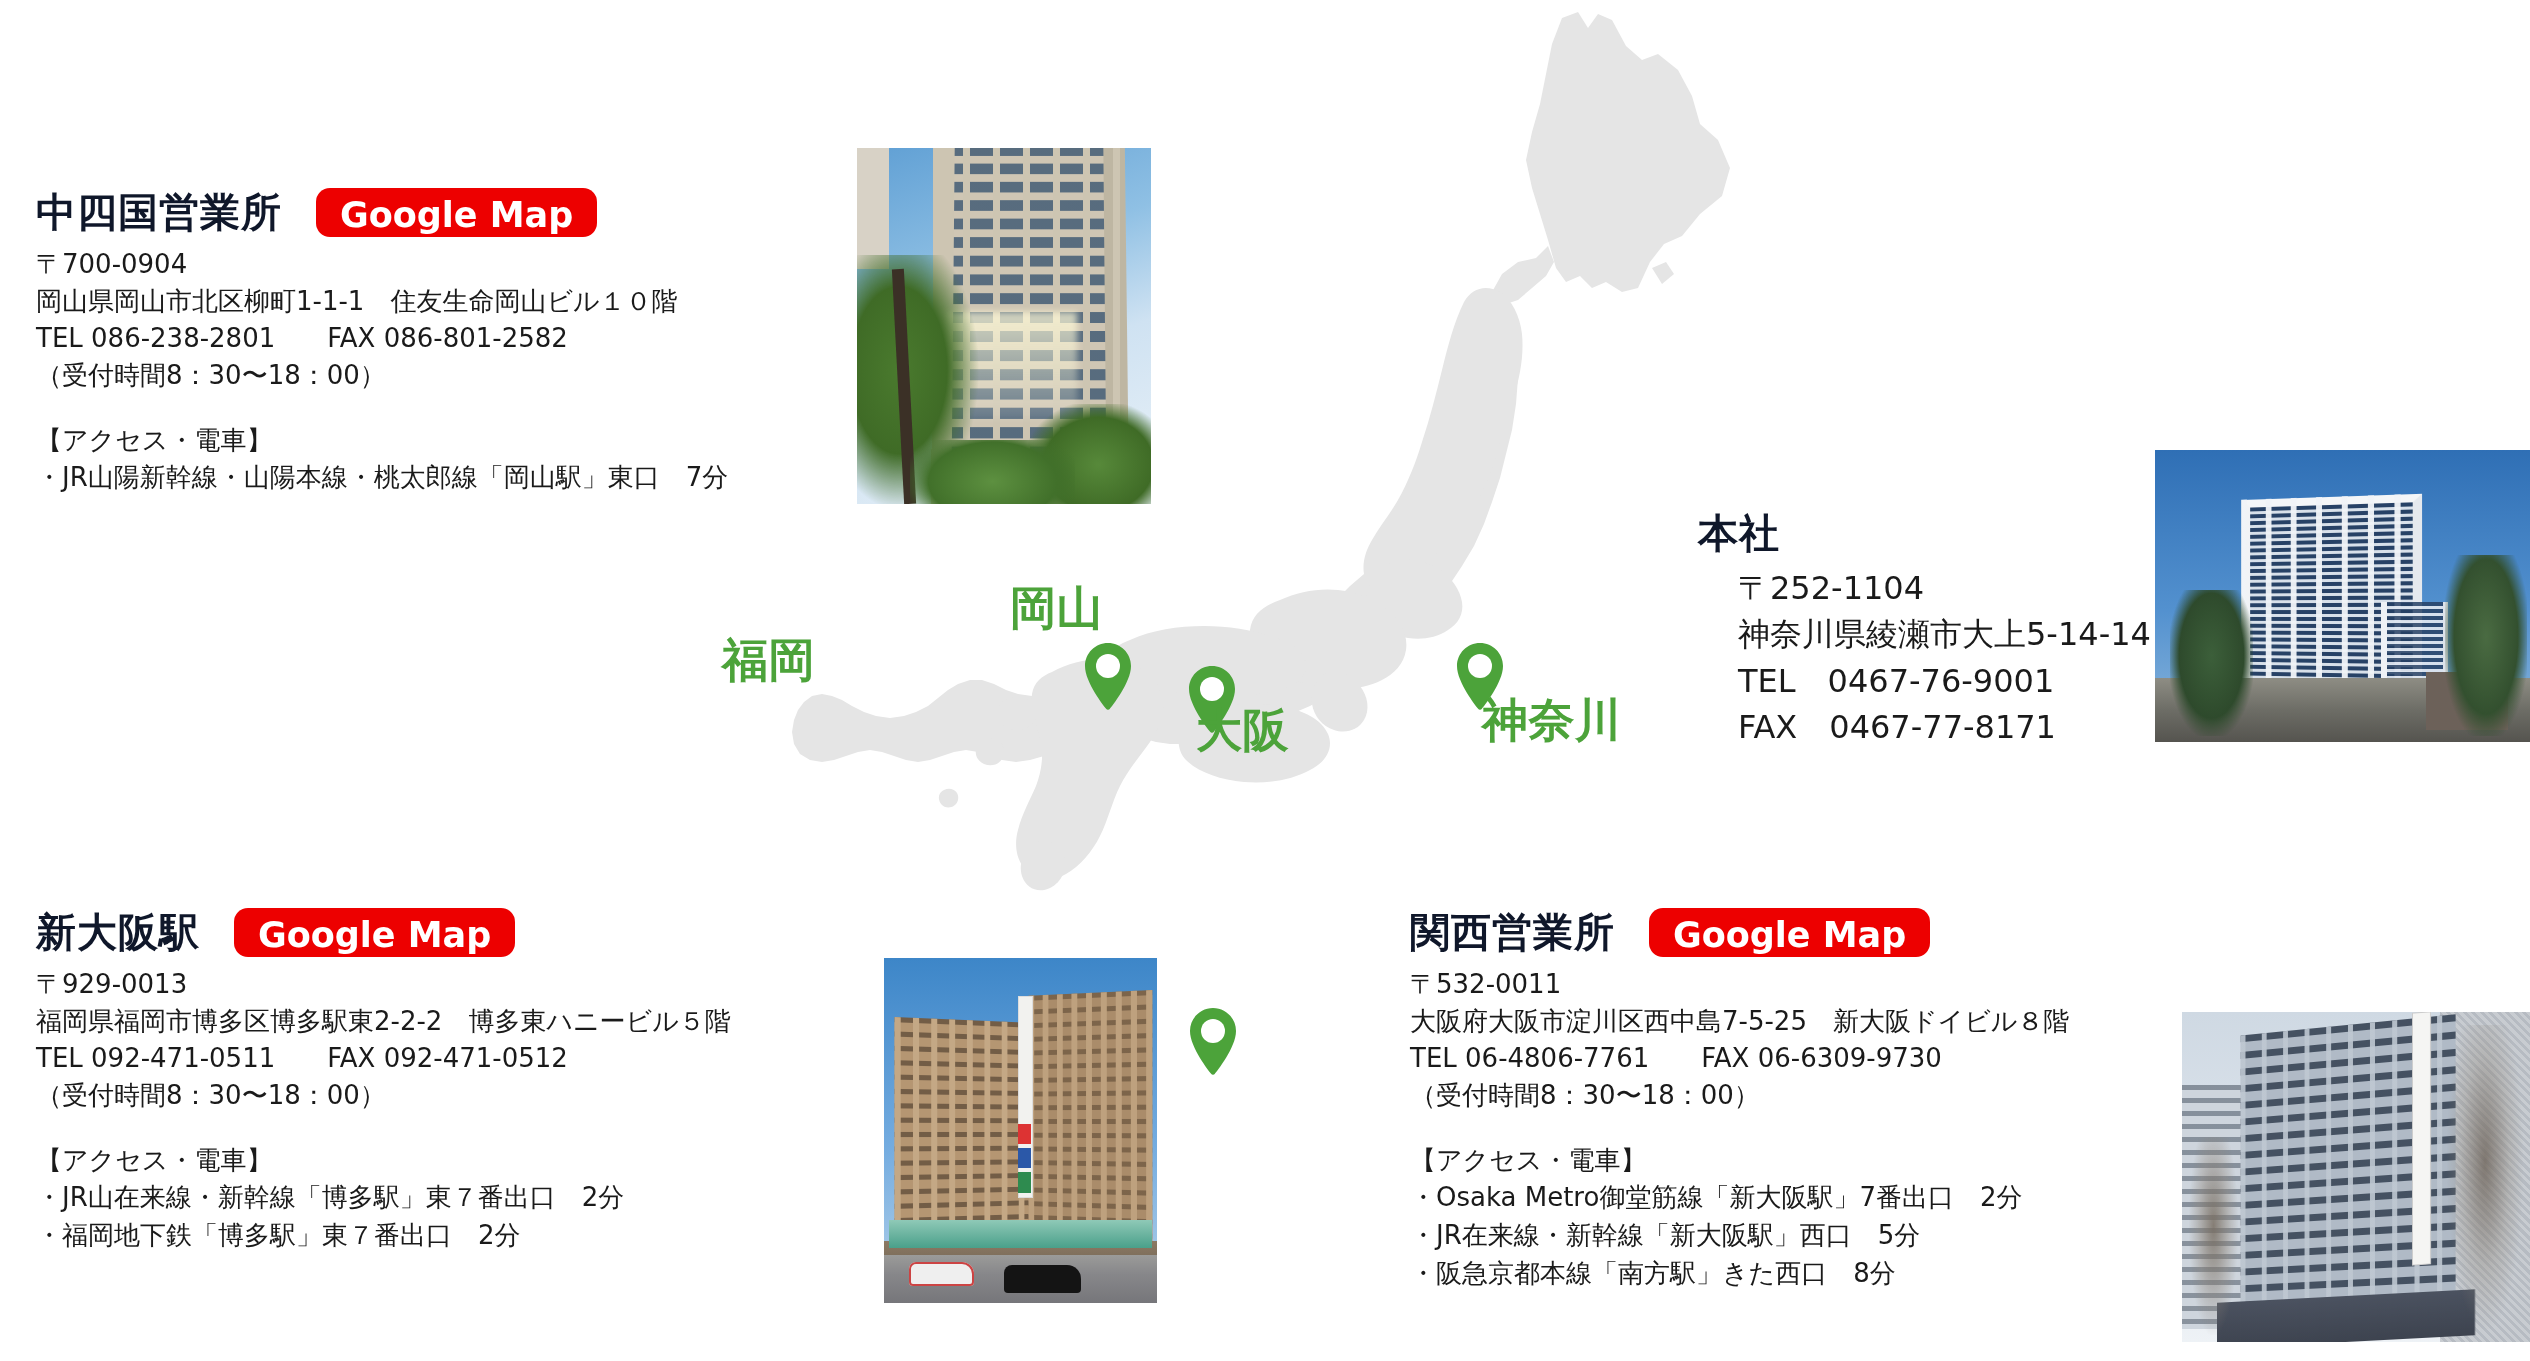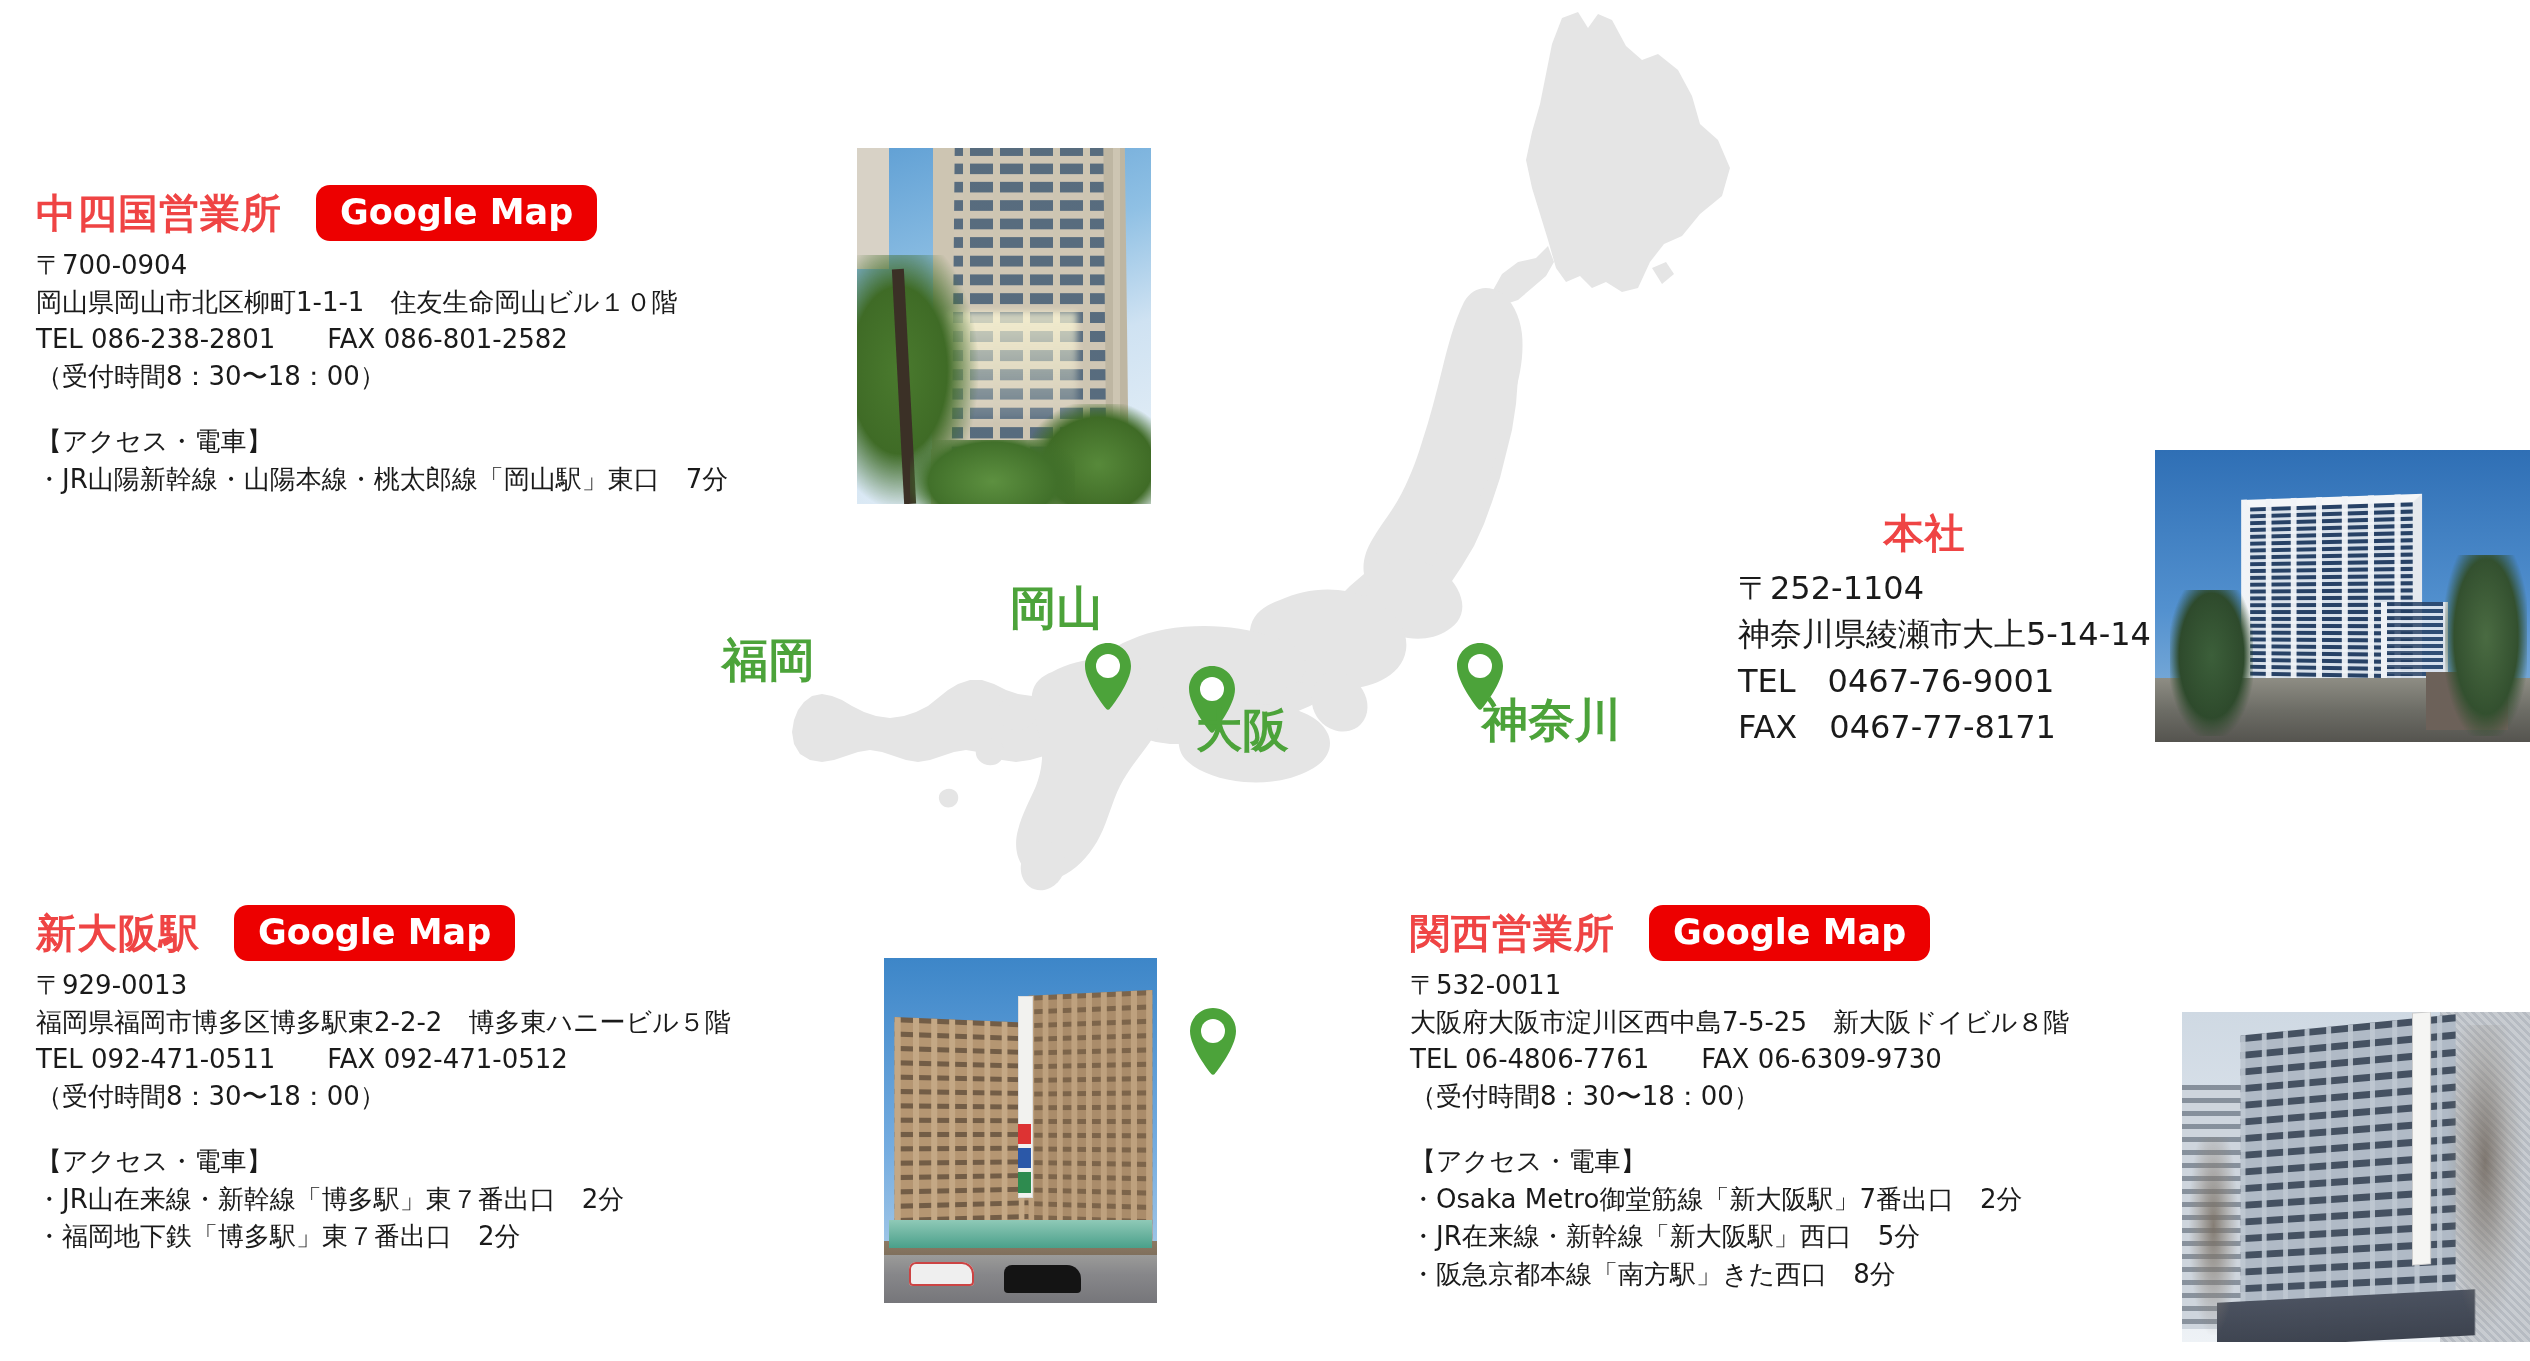--- a/index.html
+++ b/index.html
@@ -57,31 +57,30 @@
   .office-head {
     display: flex;
     align-items: center;
     gap: 34px;
     margin-bottom: 6px;
   }
   .office-title {
     font-family: "DejaVu Sans", "Liberation Sans", sans-serif;
     font-size: 40px;
     font-weight: 700;
-    color: #ef4444;
+    color: #0f172a;
     letter-spacing: 1px;
     white-space: nowrap;
-    text-align: center;
   }
   .gmap-btn {
     display: inline-block;
     background: #ED0000;
     color: #ffffff;
     border-radius: 14px;
-    padding: 7px 24px 9px 24px;
+    padding: 7px 24px 1px 24px;
     font-family: "DejaVu Sans", "Liberation Sans", sans-serif;
     font-size: 35px;
     font-weight: 700;
     line-height: 1.15;
     white-space: nowrap;
     letter-spacing: 0px;
     cursor: pointer;
     user-select: none;
     text-align: center;
   }

